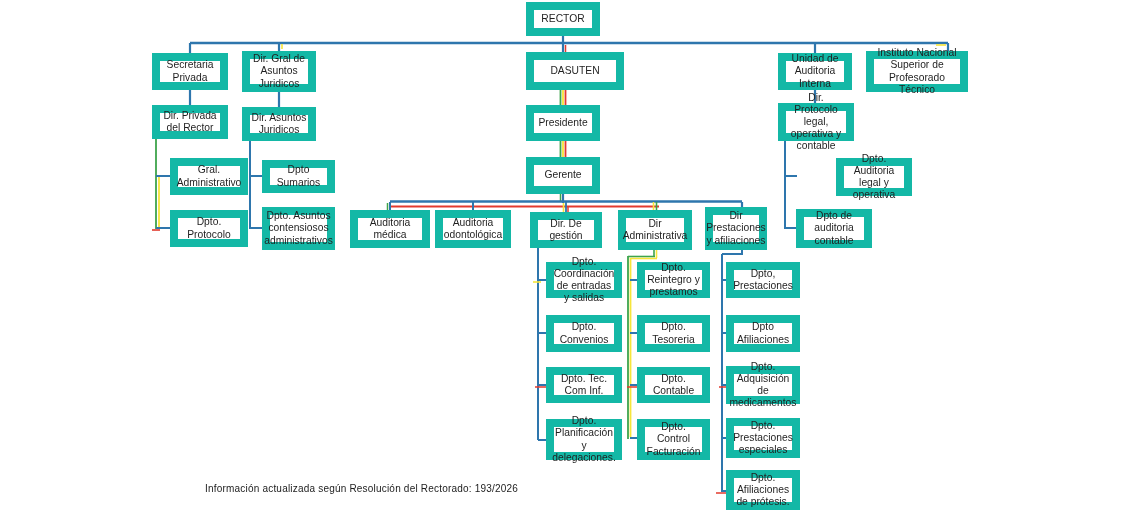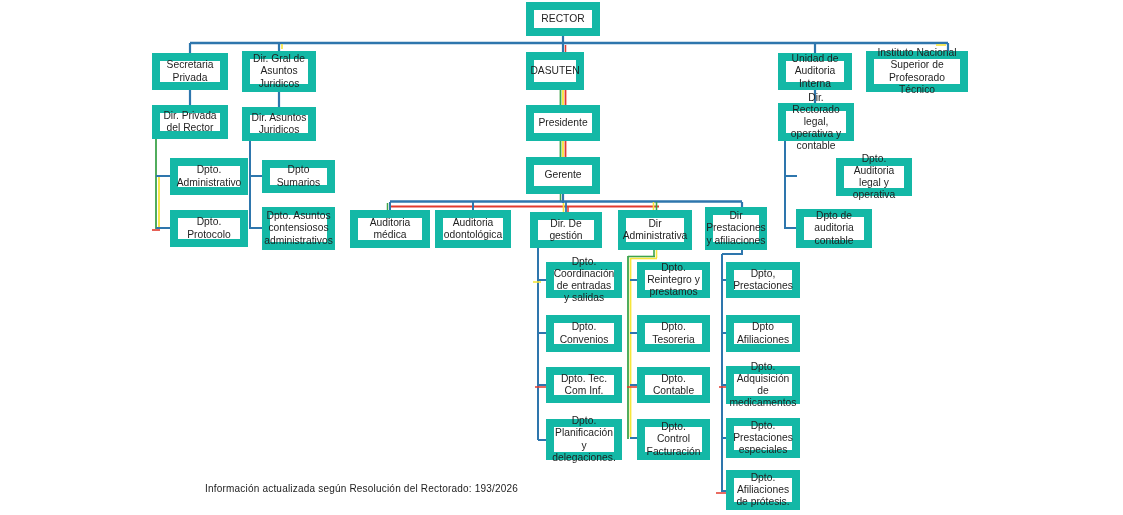--- a/index.html
+++ b/index.html
@@ -128,30 +128,30 @@
       <line x1="815" y1="90" x2="815" y2="104" stroke="#2e76ad" stroke-width="2.2"></line>
       <line x1="785" y1="141" x2="785" y2="229" stroke="#2e76ad" stroke-width="2"></line>
       <line x1="785" y1="176" x2="797" y2="176" stroke="#2e76ad" stroke-width="2"></line>
       <line x1="785" y1="228" x2="797" y2="228" stroke="#2e76ad" stroke-width="2"></line>
     </g>
   </svg>
 
   <div class="node" style="left:526px;top:2px;width:74px;height:34px">RECTOR</div>
   <div class="node" style="left:152px;top:53px;width:76px;height:37px">Secretaria Privada</div>
   <div class="node" style="left:242px;top:51px;width:74px;height:41px">Dir. Gral de Asuntos Juridicos</div>
-  <div class="node" style="left:526px;top:52px;width:58px;height:38px">DASUTEN</div>
+  <div class="node" style="left:526px;top:52px;width:98px;height:38px">DASUTEN</div>
   <div class="node" style="left:778px;top:53px;width:74px;height:37px">Unidad de Auditoria Interna</div>
   <div class="node" style="left:866px;top:51px;width:102px;height:41px">Instituto Nacional Superior de Profesorado Técnico</div>
 
   <div class="node" style="left:152px;top:105px;width:76px;height:34px">Dir. Privada del Rector</div>
   <div class="node" style="left:242px;top:107px;width:74px;height:34px">Dir. Asuntos Juridicos</div>
   <div class="node" style="left:526px;top:105px;width:74px;height:36px">Presidente</div>
-  <div class="node" style="left:778px;top:103px;width:76px;height:38px">Dir. Rectorado legal, operativa y contable</div>
+  <div class="node" style="left:778px;top:103px;width:76px;height:38px">Dir. Protocolo legal, operativa y contable</div>
 
-  <div class="node" style="left:170px;top:158px;width:78px;height:37px">Dpto. Administrativo</div>
+  <div class="node" style="left:170px;top:158px;width:78px;height:37px">Gral. Administrativo</div>
   <div class="node" style="left:262px;top:160px;width:73px;height:33px">Dpto Sumarios</div>
   <div class="node" style="left:526px;top:157px;width:74px;height:37px">Gerente</div>
   <div class="node" style="left:836px;top:158px;width:76px;height:38px">Dpto. Auditoria legal y operativa</div>
 
   <div class="node" style="left:170px;top:210px;width:78px;height:37px">Dpto. Protocolo</div>
   <div class="node" style="left:262px;top:207px;width:73px;height:43px">Dpto. Asuntos contensiosos administrativos</div>
   <div class="node" style="left:796px;top:209px;width:76px;height:39px">Dpto de auditoria contable</div>
 
   <div class="node" style="left:350px;top:210px;width:80px;height:38px">Auditoria médica</div>
   <div class="node" style="left:435px;top:210px;width:76px;height:38px">Auditoria odontológica</div>

